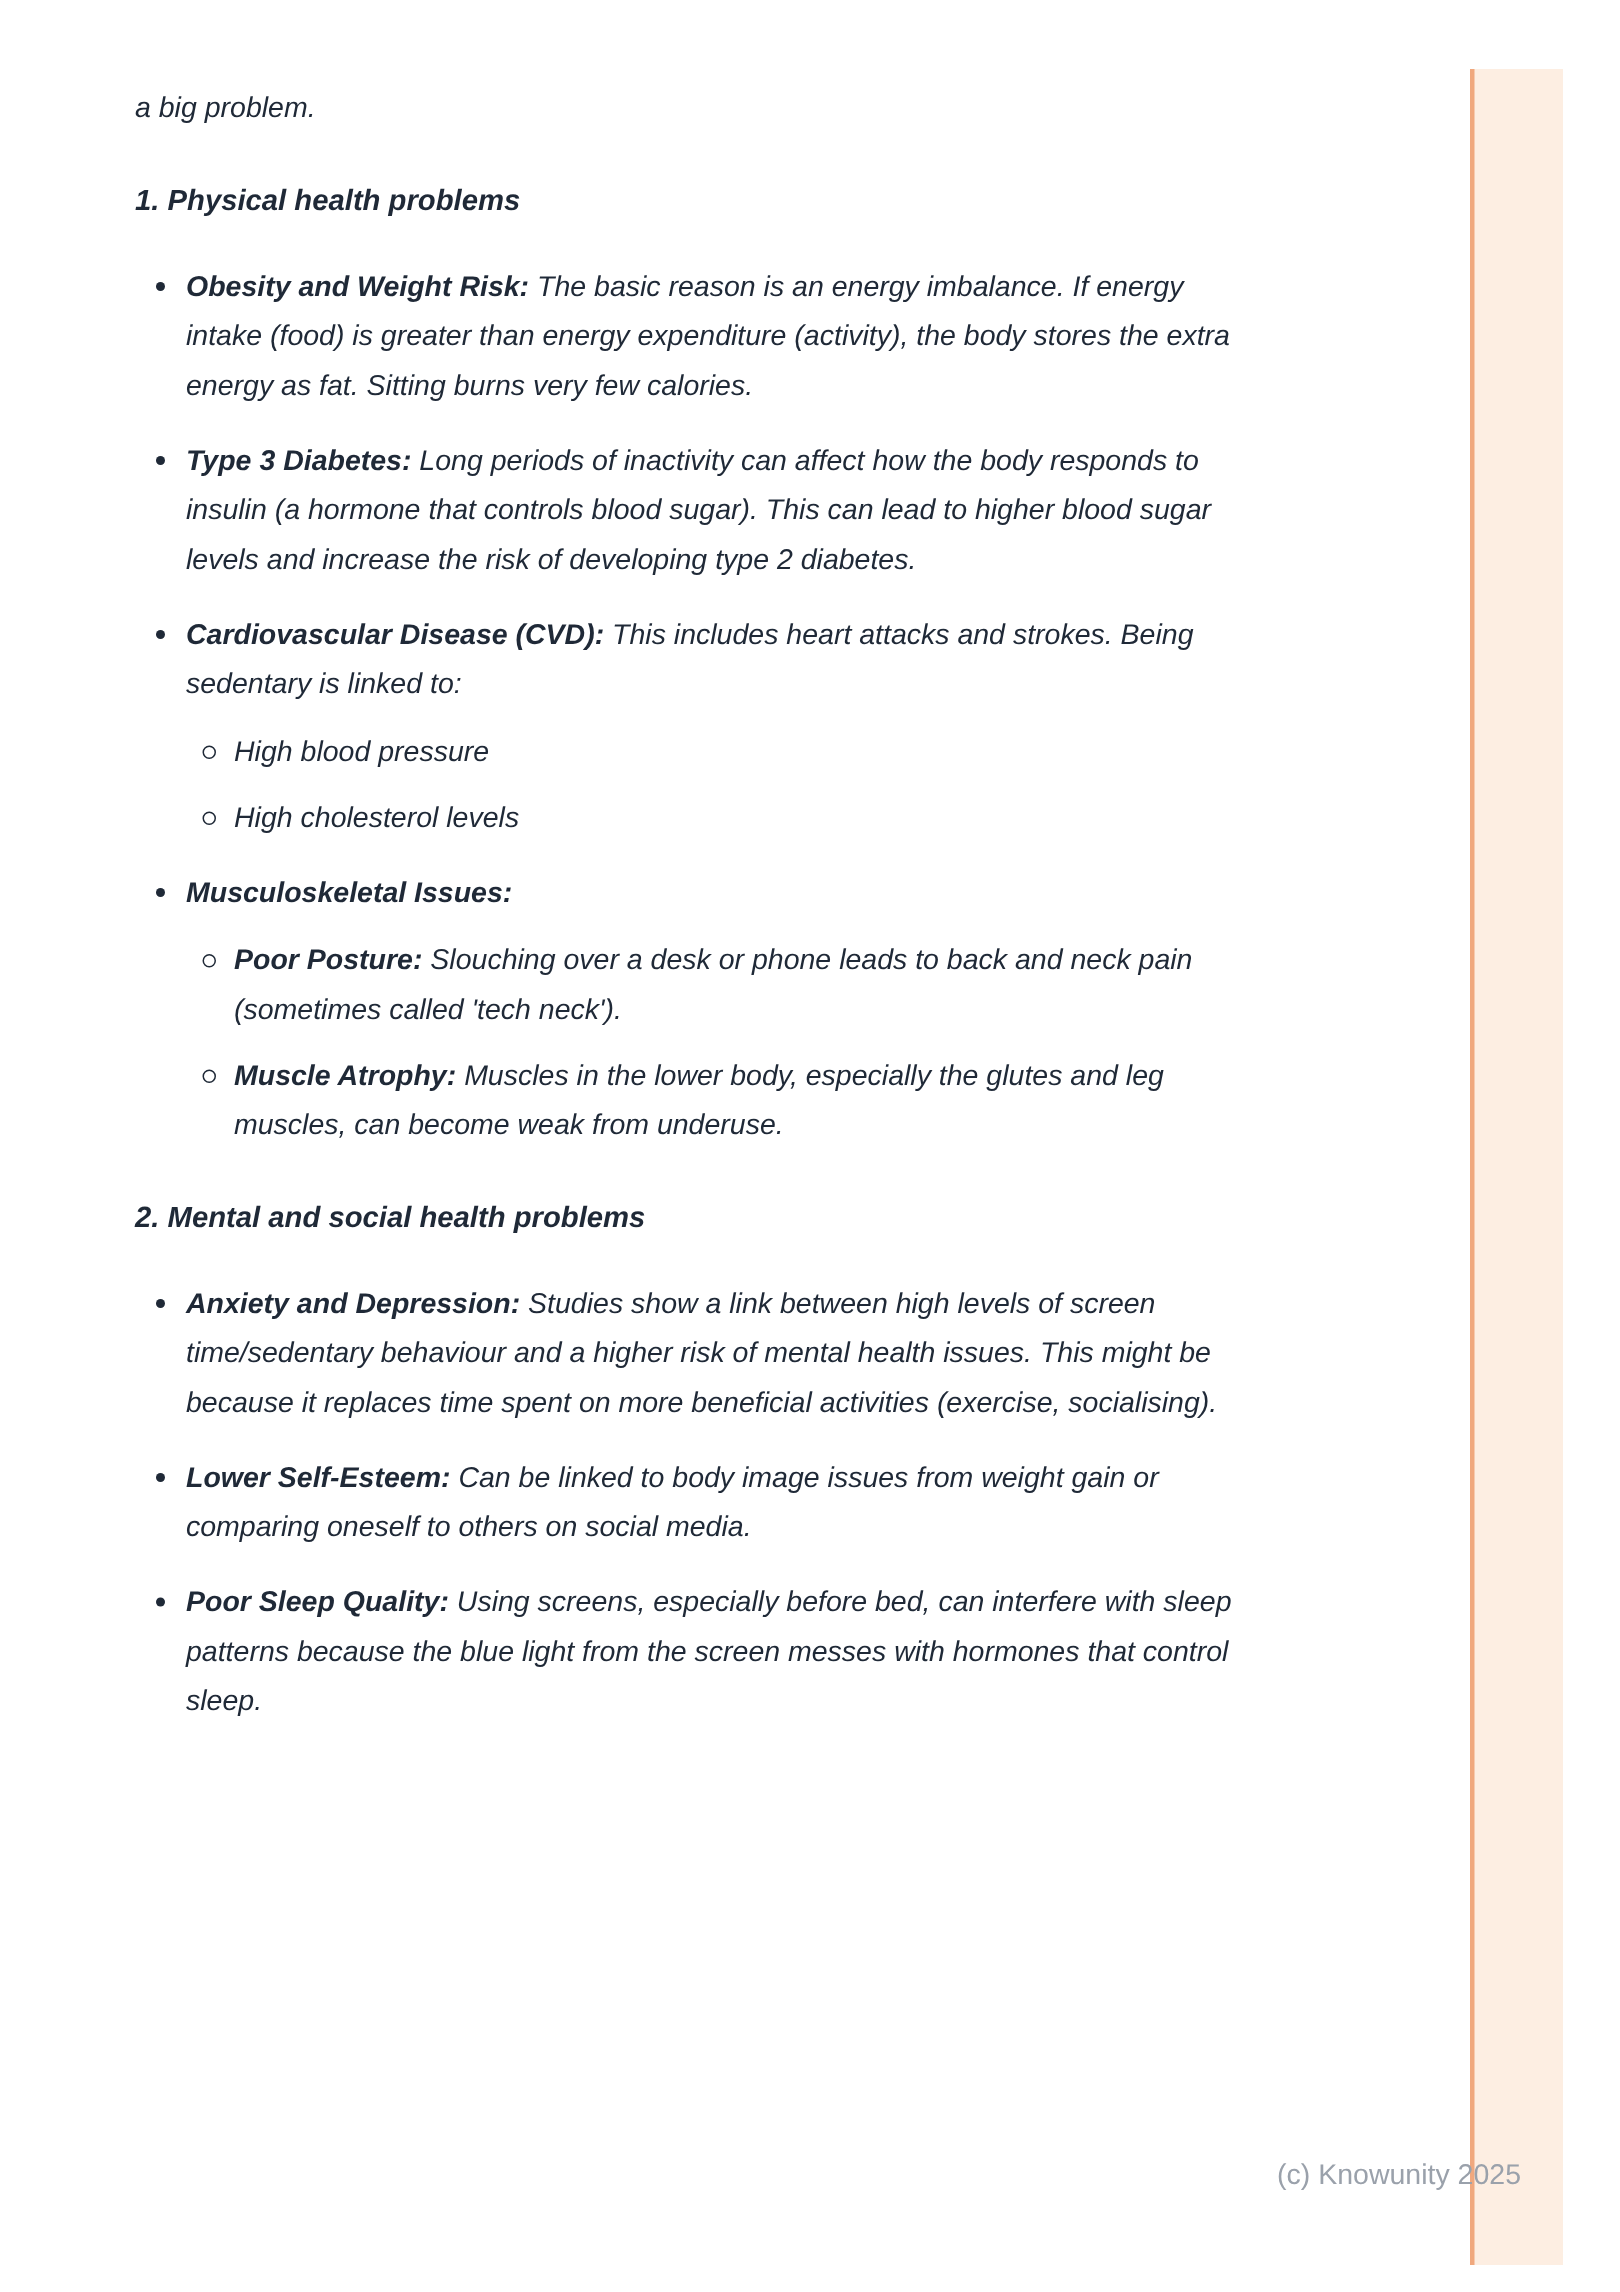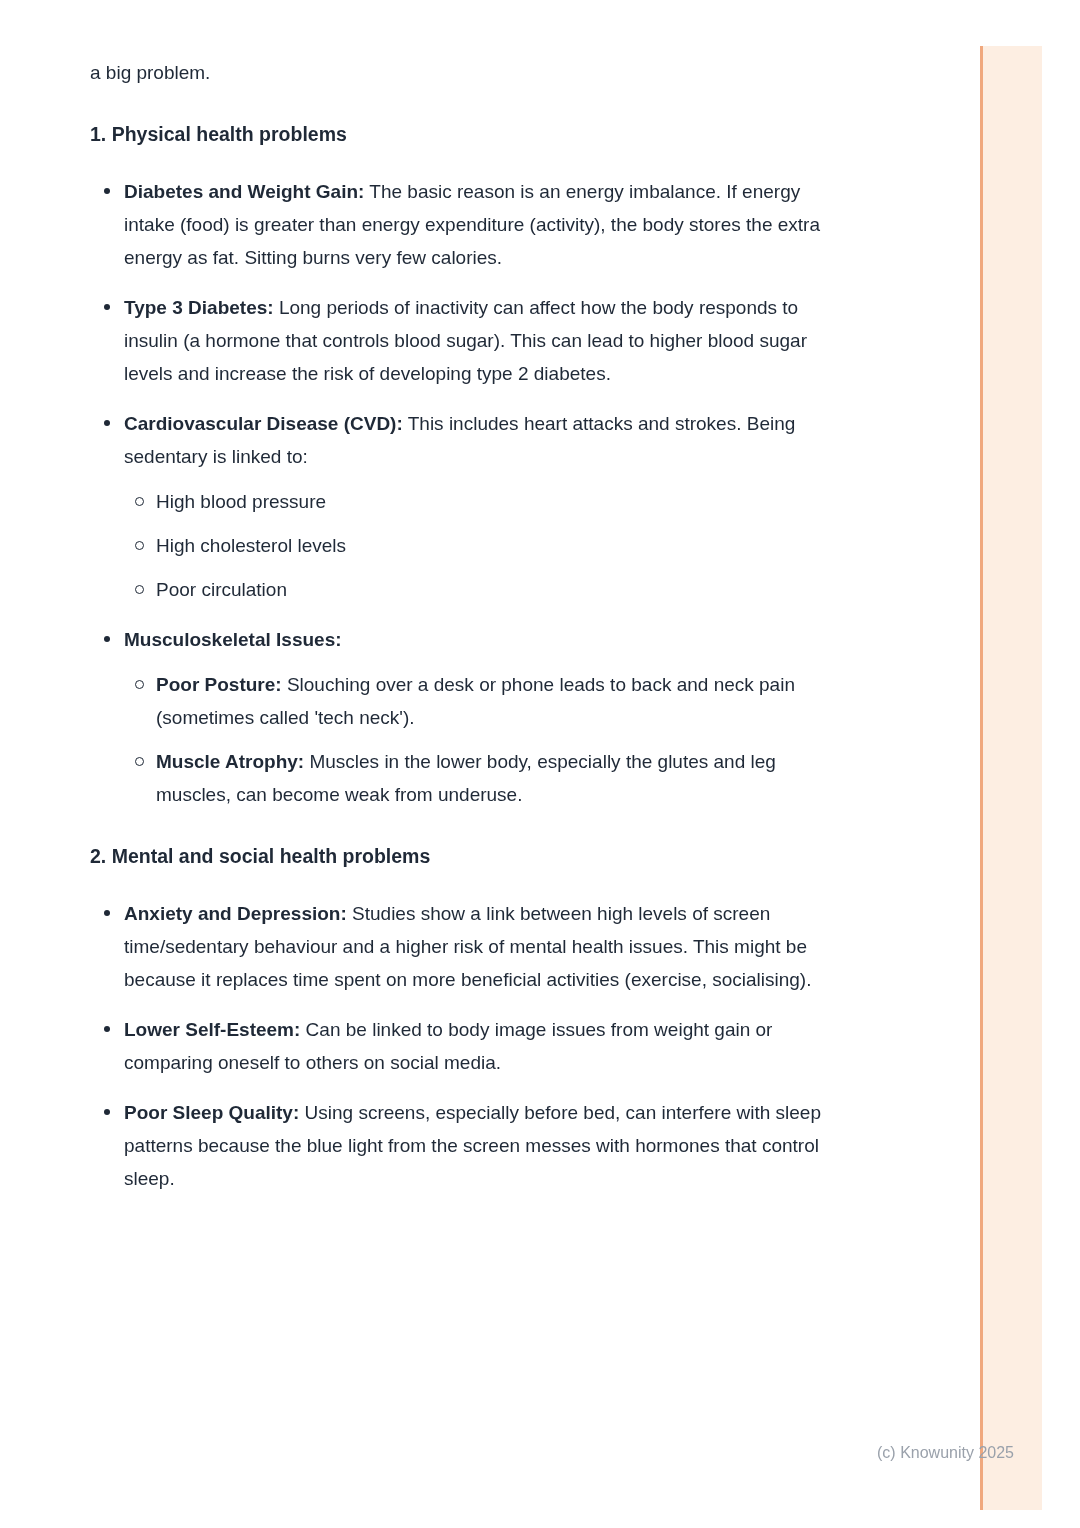--- a/index.html
+++ b/index.html
@@ -26,20 +26,21 @@
     background:var(--stripe_fill);
     border-left:3px solid var(--stripe_border);
   }
   .content{
     position:absolute;
     left:90px;
     top:56px;
     width:736px;
     font-size:19px;
     line-height:33px;
+    font-style:italic;
   }
   .intro{margin-bottom:24px;}
   h2{
     font-size:19.5px;
     font-weight:700;
     line-height:30px;
     margin:30px 0 26px 0;
   }
   ul{list-style:none;}
   ul.top > li{
@@ -72,54 +73,53 @@
     height:7px;
     border-radius:50%;
     background:transparent;
     border:1.5px solid var(--text);
   }
   .b{font-weight:700;}
   .footer-note{
     position:absolute;
     right:66px;
     bottom:66px;
-    font-size:16px;
+    font-size:19px;
     color:var(--muted);
     margin-left:32px;
   }
 </style>
 </head>
 <body>
 
 <div class="page">
 
   <div class="accent-stripe"></div>
 
   <main class="content">
 
     <p class="intro">a big problem.</p>
 
     <h2>1. Physical health problems</h2>
 
     <ul class="top">
 
       <li>
-        <span class="b">Diabetes and Weight Gain:</span> <span>The basic reason is an energy imbalance. If energy intake (food) is greater than energy expenditure (activity), the body stores the extra energy as fat. Sitting burns very few calories.</span>
+        <span class="b">Obesity and Weight Risk:</span> <span>The basic reason is an energy imbalance. If energy intake (food) is greater than energy expenditure (activity), the body stores the extra energy as fat. Sitting burns very few calories.</span>
       </li>
 
       <li>
         <span class="b">Type 3 Diabetes:</span> <span>Long periods of inactivity can affect how the body responds to insulin (a hormone that controls blood sugar). This can lead to higher blood sugar levels and increase the risk of developing type 2 diabetes.</span>
       </li>
 
       <li>
         <span class="b">Cardiovascular Disease (CVD):</span> <span>This includes heart attacks and strokes. Being sedentary is linked to:</span>
         <ul class="sub">
           <li><span>High blood pressure</span></li>
           <li><span>High cholesterol levels</span></li>
-          <li><span>Poor circulation</span></li>
         </ul>
       </li>
 
       <li>
         <span class="b">Musculoskeletal Issues:</span>
         <ul class="sub">
           <li>
             <span class="b">Poor Posture:</span> <span>Slouching over a desk or phone leads to back and neck pain (sometimes called 'tech neck').</span>
           </li>
           <li>

